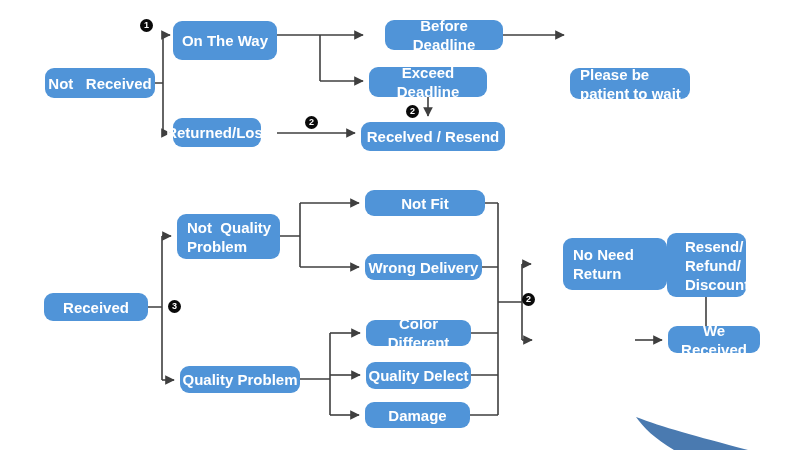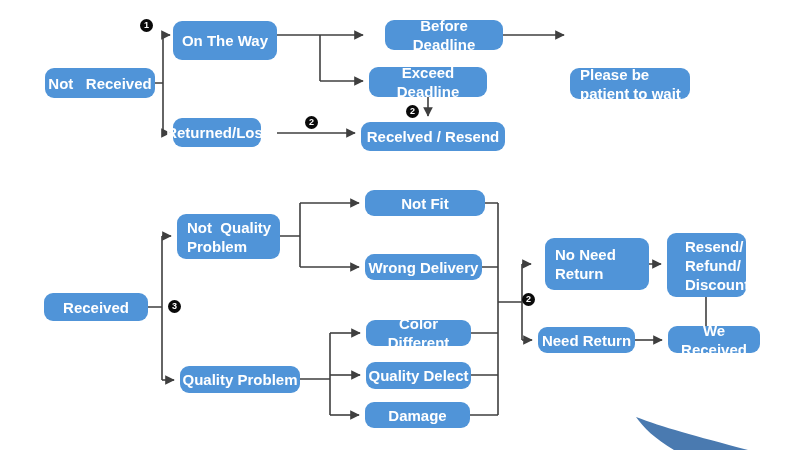--- a/index.html
+++ b/index.html
@@ -82,23 +82,22 @@
   <div class="node c" style="left:44px;top:293px;width:104px;height:28px;">Received</div>
   <div class="node l" style="left:177px;top:214px;width:103px;height:45px;">Not  Quality
 Problem</div>
   <div class="node c" style="left:180px;top:366px;width:120px;height:27px;">Quality Problem</div>
   <div class="node c" style="left:365px;top:190px;width:120px;height:26px;">Not Fit</div>
   <div class="node c" style="left:365px;top:254px;width:117px;height:26px;">Wrong Delivery</div>
   <div class="node c" style="left:366px;top:320px;width:105px;height:26px;">Color Different</div>
   <div class="node c" style="left:366px;top:362px;width:105px;height:27px;">Quality Delect</div>
   <div class="node c" style="left:365px;top:402px;width:105px;height:26px;">Damage</div>
 
-  <div class="node l" style="left:545px;top:238px;width:104px;height:52px;">No Need
+  <div class="node l" style="left:563px;top:238px;width:104px;height:52px;">No Need
 Return</div>
-  <div class="node c" style="left:538px;top:327px;width:97px;height:26px;">Need Return</div>
   <div class="node l" style="left:667px;top:233px;width:79px;height:64px;padding-left:18px;">Resend/
 Refund/
 Discount</div>
   <div class="node c" style="left:668px;top:326px;width:92px;height:27px;">We Received</div>
 
   <span class="badge" style="left:140px;top:19px;">1</span>
   <span class="badge" style="left:305px;top:116px;">2</span>
   <span class="badge" style="left:406px;top:105px;">2</span>
   <span class="badge" style="left:522px;top:293px;">2</span>
   <span class="badge" style="left:168px;top:300px;">3</span>

